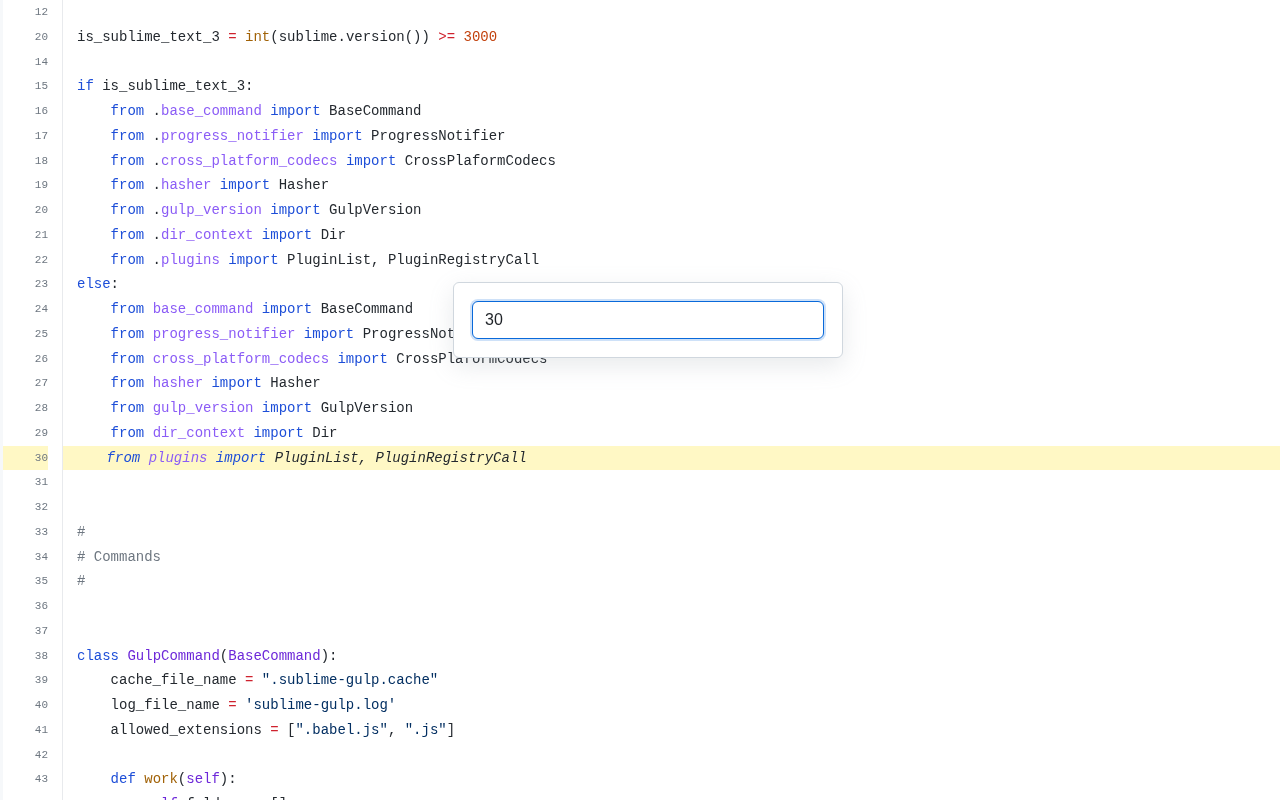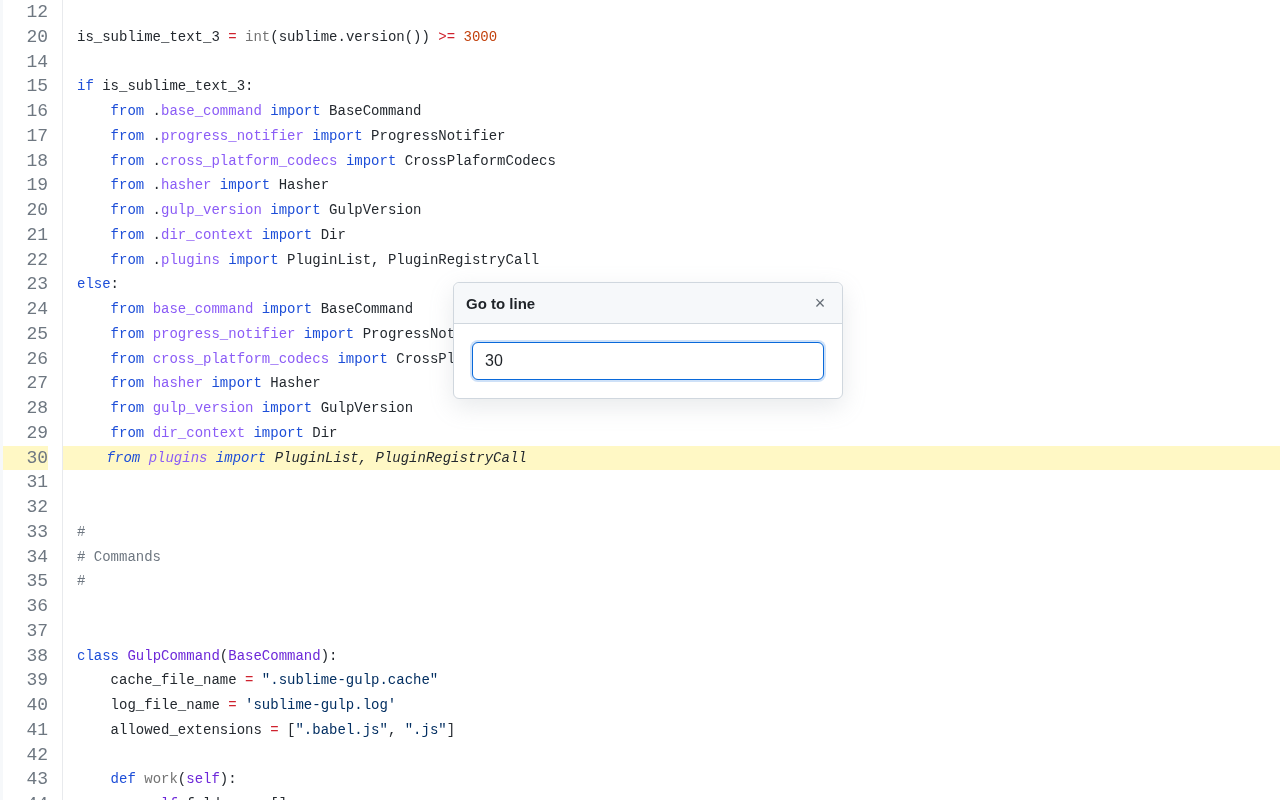--- a/index.html
+++ b/index.html
@@ -16,39 +16,39 @@
       display: flex;
       height: 100%;
       border-left: 3px solid #f6f8fa;
     }
     .gutter {
       width: 60px;
       background: #fff;
       text-align: right;
       padding-right: 14px;
       color: #6e7781;
-      font-size: 18px;
+      font-size: 11px;
       line-height: 24.75px;
       border-right: 1px solid #e8eaed;
       user-select: none;
       flex-shrink: 0;
     }
     .gutter .ln { height: 24.75px; }
     .gutter .ln.hl { background: #fff8c5; }
     .code {
       flex: 1;
       padding-left: 14px;
       line-height: 24.75px;
       white-space: pre;
       position: relative;
     }
     .line { height: 24.75px; }
     .line.hl { background: #fff8c5; margin-left: -14px; padding-left: 10px; font-style: italic; }
     .kw { color: #1d4ed8; }
-    .fn { color: #737373; font-family: Liberation Mono, monospace; }
+    .fn { color: #a16207; font-family: Liberation Mono, monospace; }
     .str { color: #032f62; }
     .num { color: #c2410c; }
     .cl { color: #6d28d9; }
     .mod { color: #8b5cf6; text-align: right; }
     .cmt { color: #6e7781; }
     .self { color: #6d28d9; }
     .op { color: #cf222e; }
     .pl { color: #24292f; }
 
     .modal {
@@ -138,20 +138,16 @@
       <div class="ln">40</div>
       <div class="ln">41</div>
       <div class="ln">42</div>
       <div class="ln">43</div>
       <div class="ln">44</div>
     </div>
   <div class="code" id="code"><div class="line"></div><div class="line"><span class="pl">is_sublime_text_3 </span><span class="op">=</span><span class="pl"> </span><span class="fn">int</span><span class="pl">(sublime.version()) </span><span class="op">&gt;=</span><span class="pl"> </span><span class="num">3000</span></div><div class="line"></div><div class="line"><span class="kw">if</span><span class="pl"> is_sublime_text_3:</span></div><div class="line">    <span class="kw">from</span><span class="pl"> .</span><span class="mod">base_command</span><span class="pl"> </span><span class="kw">import</span><span class="pl"> BaseCommand</span></div><div class="line">    <span class="kw">from</span><span class="pl"> .</span><span class="mod">progress_notifier</span><span class="pl"> </span><span class="kw">import</span><span class="pl"> ProgressNotifier</span></div><div class="line">    <span class="kw">from</span><span class="pl"> .</span><span class="mod">cross_platform_codecs</span><span class="pl"> </span><span class="kw">import</span><span class="pl"> CrossPlaformCodecs</span></div><div class="line">    <span class="kw">from</span><span class="pl"> .</span><span class="mod">hasher</span><span class="pl"> </span><span class="kw">import</span><span class="pl"> Hasher</span></div><div class="line">    <span class="kw">from</span><span class="pl"> .</span><span class="mod">gulp_version</span><span class="pl"> </span><span class="kw">import</span><span class="pl"> GulpVersion</span></div><div class="line">    <span class="kw">from</span><span class="pl"> .</span><span class="mod">dir_context</span><span class="pl"> </span><span class="kw">import</span><span class="pl"> Dir</span></div><div class="line">    <span class="kw">from</span><span class="pl"> .</span><span class="mod">plugins</span><span class="pl"> </span><span class="kw">import</span><span class="pl"> PluginList, PluginRegistryCall</span></div><div class="line"><span class="kw">else</span><span class="pl">:</span></div><div class="line">    <span class="kw">from</span><span class="pl"> </span><span class="mod">base_command</span><span class="pl"> </span><span class="kw">import</span><span class="pl"> BaseCommand</span></div><div class="line">    <span class="kw">from</span><span class="pl"> </span><span class="mod">progress_notifier</span><span class="pl"> </span><span class="kw">import</span><span class="pl"> ProgressNotifier</span></div><div class="line">    <span class="kw">from</span><span class="pl"> </span><span class="mod">cross_platform_codecs</span><span class="pl"> </span><span class="kw">import</span><span class="pl"> CrossPlaformCodecs</span></div><div class="line">    <span class="kw">from</span><span class="pl"> </span><span class="mod">hasher</span><span class="pl"> </span><span class="kw">import</span><span class="pl"> Hasher</span></div><div class="line">    <span class="kw">from</span><span class="pl"> </span><span class="mod">gulp_version</span><span class="pl"> </span><span class="kw">import</span><span class="pl"> GulpVersion</span></div><div class="line">    <span class="kw">from</span><span class="pl"> </span><span class="mod">dir_context</span><span class="pl"> </span><span class="kw">import</span><span class="pl"> Dir</span></div><div class="line hl">    <span class="kw">from</span><span class="pl"> </span><span class="mod">plugins</span><span class="pl"> </span><span class="kw">import</span><span class="pl"> PluginList, PluginRegistryCall</span></div><div class="line"></div><div class="line"></div><div class="line"><span class="cmt">#</span></div><div class="line"><span class="cmt"># Commands</span></div><div class="line"><span class="cmt">#</span></div><div class="line"></div><div class="line"></div><div class="line"><span class="kw">class</span><span class="pl"> </span><span class="cl">GulpCommand</span><span class="pl">(</span><span class="cl">BaseCommand</span><span class="pl">):</span></div><div class="line">    <span class="pl">cache_file_name </span><span class="op">=</span><span class="pl"> </span><span class="str">".sublime-gulp.cache"</span></div><div class="line">    <span class="pl">log_file_name </span><span class="op">=</span><span class="pl"> </span><span class="str">'sublime-gulp.log'</span></div><div class="line">    <span class="pl">allowed_extensions </span><span class="op">=</span><span class="pl"> [</span><span class="str">".babel.js"</span><span class="pl">, </span><span class="str">".js"</span><span class="pl">]</span></div><div class="line"></div><div class="line">    <span class="kw">def</span><span class="pl"> </span><span class="fn">work</span><span class="pl">(</span><span class="self">self</span><span class="pl">):</span></div><div class="line">        <span class="self">self</span><span class="pl">.folders </span><span class="op">=</span><span class="pl"> []</span></div></div>
 </div>
 
 <div class="modal">
-  <div class="modal-header">
-    <span class="modal-title">Go to line</span>
-    <span class="modal-close">×</span>
-  </div>
   <div class="modal-body">
     <input class="modal-input" type="text" value="30" style="">
   </div>
 </div>
 
 </body></html>

